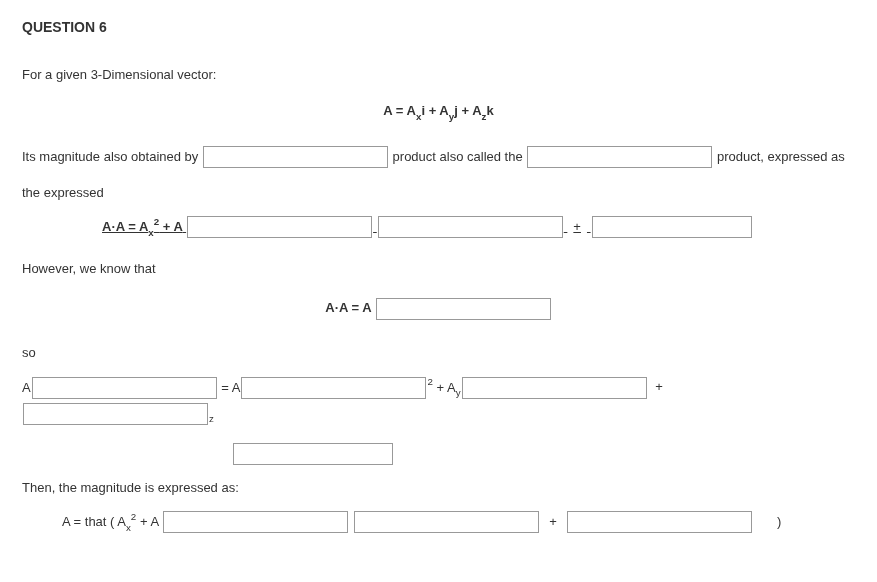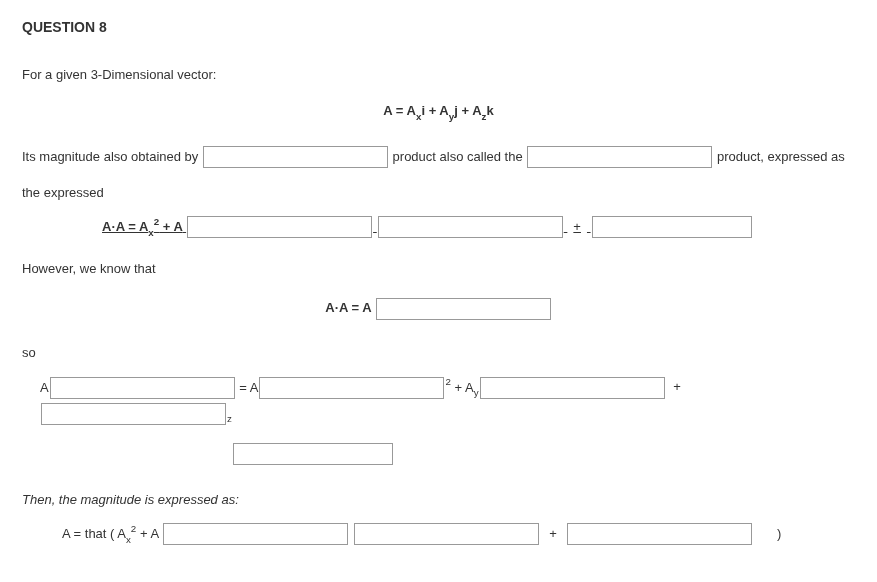--- a/index.html
+++ b/index.html
@@ -34,31 +34,31 @@
       margin: 2px 1px;
     }
     .w-md  { width: 160px; }
     .w-lg  { width: 175px; }
     .w-xl  { width: 185px; }
     .sub { font-size: 0.75em; vertical-align: sub; position: relative; top: 0.12em; }
     .sup { font-size: 0.75em; vertical-align: super; position: relative; top: -0.05em; }
     .row { margin: 12px 0 14px 0; }
     .indent { margin-left: 80px; text-decoration: underline; }
     .indent-sm { margin-left: 40px; }
-    .indent-xs { margin-left: 18px; }
+    .indent-xs { }
     .para { margin: 10px 0; }
     
     .wrapline2 { margin-left: 210px; margin-top: 4px; }
     .gap-top { margin-top: 20px; }
-    .gap-top-lg { margin-top: 24px; font-style: italic; }
+    .gap-top-lg { margin-top: 12px; }
   </style>
 </head>
 <body>
 
-<div class="qtitle">QUESTION 8</div>
+<div class="qtitle">QUESTION 6</div>
 
 <div class="block">For a given 3-Dimensional vector:</div>
 
 <div class="centered">
   <span class="bold">
     <span>A = A</span><span class="sub">x</span><span>i</span><span> + A</span><span class="sub">y</span><span>j</span><span> + A</span><span class="sub">z</span><span>k</span>
   </span>
 </div>
 
 <div class="flow row">

